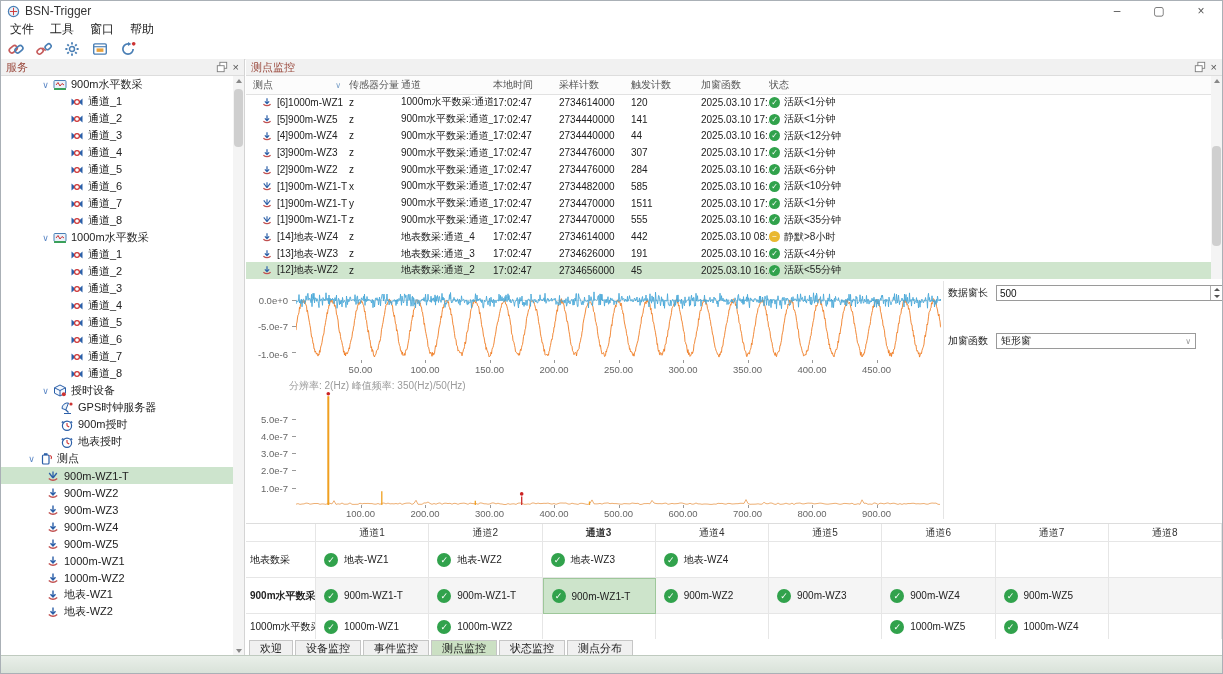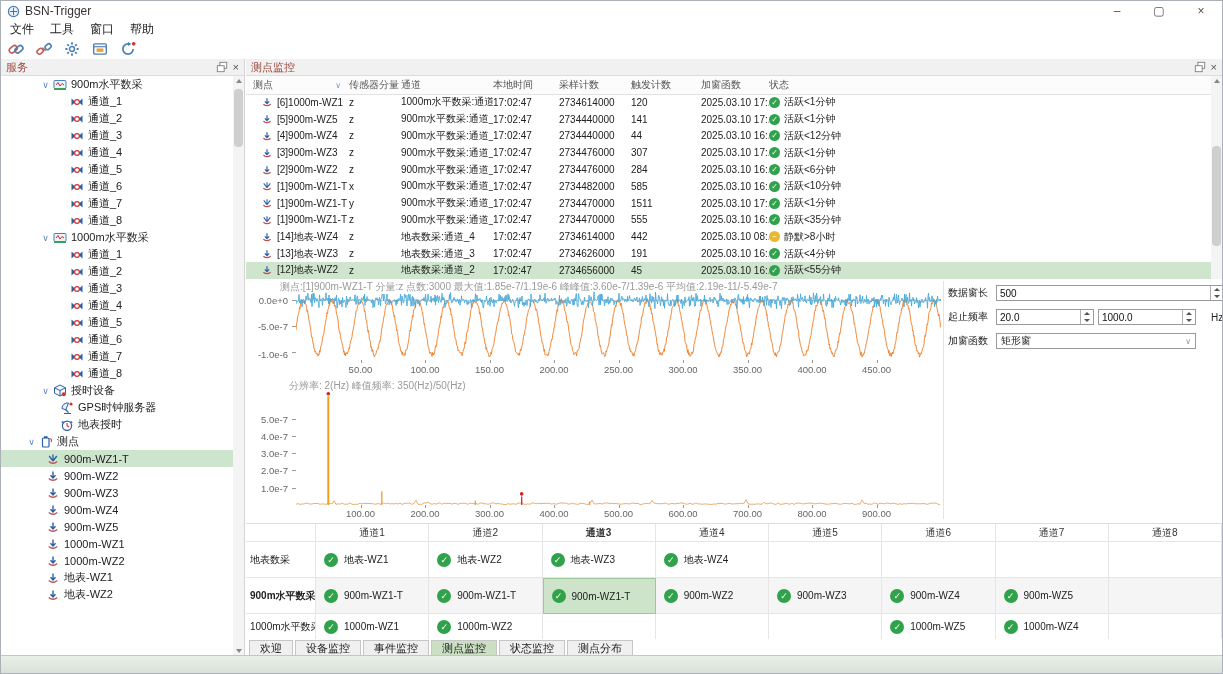--- a/index.html
+++ b/index.html
@@ -328,20 +328,28 @@
             <circle cx="11" cy="3" r="1.6" fill="#c33"></circle>
           </svg>
           <span class="tl">GPS时钟服务器</span>
         </div>
         <div class="trow" style="padding-left:58px">
           <svg class="ic" style="width:14px;height:14px" viewBox="0 0 14 14">
             <circle cx="7" cy="7.8" r="4.6" fill="#fff" stroke="#2b5fa8" stroke-width="1.2"></circle>
             <path d="M7 7.8 V5 M7 7.8 L9.2 9" stroke="#c33" stroke-width="1.1" fill="none"></path>
             <path d="M3.2 3.4 L1.8 4.8 M10.8 3.4 L12.2 4.8" stroke="#2b5fa8" stroke-width="1.3"></path>
           </svg>
+          <span class="tl">900m授时</span>
+        </div>
+        <div class="trow" style="padding-left:58px">
+          <svg class="ic" style="width:14px;height:14px" viewBox="0 0 14 14">
+            <circle cx="7" cy="7.8" r="4.6" fill="#fff" stroke="#2b5fa8" stroke-width="1.2"></circle>
+            <path d="M7 7.8 V5 M7 7.8 L9.2 9" stroke="#c33" stroke-width="1.1" fill="none"></path>
+            <path d="M3.2 3.4 L1.8 4.8 M10.8 3.4 L12.2 4.8" stroke="#2b5fa8" stroke-width="1.3"></path>
+          </svg>
           <span class="tl">地表授时</span>
         </div>
         <div class="trow" style="padding-left:24px">
           <span class="chev">∨</span>
           <svg class="ic" style="width:14px;height:14px" viewBox="0 0 14 14">
             <rect x="3.5" y="3" width="6.5" height="9" rx="1" fill="#fff" stroke="#2b5fa8" stroke-width="1.2"></rect>
             <rect x="5" y="1.2" width="3.5" height="2" fill="#2b5fa8"></rect>
             <path d="M10.5 3.5 Q13.5 4 12 7" fill="none" stroke="#c33" stroke-width="1.1"></path>
           </svg>
           <span class="tl">测点</span>
@@ -665,21 +673,20 @@
             <span class="okc active">✓</span>
             <span>活跃&lt;55分钟</span>
           </div>
         </div>
       </div>
     <div class="vscroll sb-tbl">
       <div class="sb-arrow up" style="top:0"></div>
       <div class="sb-thumb" style="top:70px;height:100px"></div>
     </div>
 
-    <div class="winfo">测点:[1]900m-WZ1-T  分量:z  点数:3000  最大值:1.85e-7/1.19e-6  峰峰值:3.60e-7/1.39e-6  平均值:2.19e-11/-5.49e-7</div>
     <svg id="wavesvg" width="645" height="70" viewBox="0 0 645 70">
         <line x1="0" y1="9.333333333333334" x2="645" y2="9.333333333333334" stroke="#dcdcdc" stroke-width="1"></line>
         <path d="M0.0,39.1L0.5,32.9L1.0,31.1L1.5,27.0L2.0,24.1L2.5,23.4L3.0,21.3L3.5,16.3L4.0,17.7L4.5,13.1L5.0,12.6L5.5,9.5L6.0,9.2L6.5,10.8L7.0,11.8L7.5,10.3L8.0,9.4L8.5,11.7L9.0,10.1L9.5,12.7L10.0,14.0L10.5,15.2L11.0,20.6L11.5,19.3L12.0,23.2L12.5,26.0L13.0,29.0L13.5,31.7L14.0,34.6L14.5,37.1L15.0,41.6L15.5,45.9L16.0,45.8L16.5,48.7L17.0,52.7L17.5,52.6L18.0,57.9L18.5,57.8L19.0,61.2L19.5,60.1L20.0,61.8L20.5,63.2L21.0,62.2L21.5,63.5L22.0,65.1L22.5,63.2L23.0,63.9L23.5,59.5L24.0,61.3L24.5,57.1L25.0,54.9L25.5,53.9L26.0,51.4L26.5,47.9L27.0,44.9L27.5,44.0L28.0,41.9L28.5,36.3L29.0,34.6L29.5,31.7L30.0,28.7L30.5,26.3L31.0,21.6L31.5,22.7L32.0,18.3L32.5,17.7L33.0,13.8L33.5,14.4L34.0,10.0L34.5,8.8L35.0,11.3L35.5,8.9L36.0,8.8L36.5,11.2L37.0,12.4L37.5,11.4L38.0,10.7L38.5,15.3L39.0,14.2L39.5,16.2L40.0,18.3L40.5,23.5L41.0,23.8L41.5,26.9L42.0,29.0L42.5,35.0L43.0,38.9L43.5,41.7L44.0,41.3L44.5,45.5L45.0,48.6L45.5,49.6L46.0,51.7L46.5,54.5L47.0,56.0L47.5,61.2L48.0,59.9L48.5,64.0L49.0,61.6L49.5,65.0L50.0,62.0L50.5,61.7L51.0,63.0L51.5,62.6L52.0,60.6L52.5,60.0L53.0,56.8L53.5,57.9L54.0,53.3L54.5,51.5L55.0,49.1L55.5,47.8L56.0,45.8L56.5,40.9L57.0,40.0L57.5,36.1L58.0,34.6L58.5,29.3L59.0,27.6L59.5,24.4L60.0,19.7L60.5,19.8L61.0,18.7L61.5,15.3L62.0,13.9L62.5,11.5L63.0,13.6L63.5,11.4L64.0,11.0L64.5,10.8L65.0,11.8L65.5,9.7L66.0,10.9L66.5,11.2L67.0,13.3L67.5,14.4L68.0,16.6L68.5,20.7L69.0,20.0L69.5,24.4L70.0,28.7L70.5,29.3L71.0,33.8L71.5,37.5L72.0,41.1L72.5,39.5L73.0,44.1L73.5,48.4L74.0,48.8L74.5,53.1L75.0,56.8L75.5,55.7L76.0,60.6L76.5,58.5L77.0,59.9L77.5,64.0L78.0,65.0L78.5,66.0L79.0,64.1L79.5,63.8L80.0,62.7L80.5,59.8L81.0,59.3L81.5,58.4L82.0,58.5L82.5,54.3L83.0,52.9L83.5,50.1L84.0,50.5L84.5,47.6L85.0,44.2L85.5,38.4L86.0,36.8L86.5,33.7L87.0,31.7L87.5,28.1L88.0,25.4L88.5,23.5L89.0,19.7L89.5,16.6L90.0,14.1L90.5,13.2L91.0,13.2L91.5,13.3L92.0,10.4L92.5,10.6L93.0,8.3L93.5,8.2L94.0,11.2L94.5,9.5L95.0,12.2L95.5,11.1L96.0,14.8L96.5,14.7L97.0,20.3L97.5,22.0L98.0,25.5L98.5,24.2L99.0,29.2L99.5,32.7L100.0,33.0L100.5,39.8L101.0,38.7L101.5,41.5L102.0,44.9L102.5,50.3L103.0,52.3L103.5,54.5L104.0,55.3L104.5,59.6L105.0,60.4L105.5,59.7L106.0,63.4L106.5,61.0L107.0,64.4L107.5,63.9L108.0,64.4L108.5,62.5L109.0,64.3L109.5,60.3L110.0,58.5L110.5,58.9L111.0,58.3L111.5,56.0L112.0,52.9L112.5,49.8L113.0,47.6L113.5,41.5L114.0,39.0L114.5,40.1L115.0,34.8L115.5,30.4L116.0,28.8L116.5,24.5L117.0,25.9L117.5,19.0L118.0,18.8L118.5,17.2L119.0,16.5L119.5,13.0L120.0,9.7L120.5,9.2L121.0,8.7L121.5,10.4L122.0,11.5L122.5,11.4L123.0,10.5L123.5,13.4L124.0,11.7L124.5,13.6L125.0,16.2L125.5,16.2L126.0,20.5L126.5,21.0L127.0,25.0L127.5,26.7L128.0,33.3L128.5,32.4L129.0,36.8L129.5,40.2L130.0,42.4L130.5,45.2L131.0,47.4L131.5,49.8L132.0,55.5L132.5,56.1L133.0,58.1L133.5,60.7L134.0,62.6L134.5,61.0L135.0,61.6L135.5,63.2L136.0,65.3L136.5,61.4L137.0,64.2L137.5,62.4L138.0,63.4L138.5,62.3L139.0,58.3L139.5,54.6L140.0,55.8L140.5,54.6L141.0,48.8L141.5,47.7L142.0,44.9L142.5,41.0L143.0,37.0L143.5,35.0L144.0,33.1L144.5,29.5L145.0,25.2L145.5,26.5L146.0,21.7L146.5,18.3L147.0,16.1L147.5,17.1L148.0,13.5L148.5,12.5L149.0,10.8L149.5,9.9L150.0,9.7L150.5,9.6L151.0,9.5L151.5,10.9L152.0,11.9L152.5,10.6L153.0,15.3L153.5,16.3L154.0,18.5L154.5,17.6L155.0,23.8L155.5,23.1L156.0,25.7L156.5,29.9L157.0,33.8L157.5,35.0L158.0,39.2L158.5,42.6L159.0,46.7L159.5,48.1L160.0,48.8L160.5,54.1L161.0,54.7L161.5,55.7L162.0,60.1L162.5,59.3L163.0,59.5L163.5,60.6L164.0,62.1L164.5,61.7L165.0,61.5L165.5,61.6L166.0,64.8L166.5,61.9L167.0,60.7L167.5,58.2L168.0,58.0L168.5,55.5L169.0,51.0L169.5,52.8L170.0,49.6L170.5,43.3L171.0,40.7L171.5,40.7L172.0,38.8L172.5,33.3L173.0,31.4L173.5,27.7L174.0,27.6L174.5,21.1L175.0,18.6L175.5,17.5L176.0,16.0L176.5,15.3L177.0,11.6L177.5,12.4L178.0,9.1L178.5,10.4L179.0,9.2L179.5,12.1L180.0,11.2L180.5,11.8L181.0,12.1L181.5,14.6L182.0,15.1L182.5,15.2L183.0,17.8L183.5,22.9L184.0,21.5L184.5,25.9L185.0,28.5L185.5,33.5L186.0,36.1L186.5,37.0L187.0,41.0L187.5,45.2L188.0,46.2L188.5,49.1L189.0,52.8L189.5,52.7L190.0,58.4L190.5,56.5L191.0,59.7L191.5,59.9L192.0,61.9L192.5,62.6L193.0,65.9L193.5,65.5L194.0,64.7L194.5,64.7L195.0,61.2L195.5,63.0L196.0,58.6L196.5,56.9L197.0,56.3L197.5,54.4L198.0,52.0L198.5,48.1L199.0,45.4L199.5,43.3L200.0,40.0L200.5,35.8L201.0,34.2L201.5,31.3L202.0,31.1L202.5,27.7L203.0,25.9L203.5,22.6L204.0,20.5L204.5,17.6L205.0,17.0L205.5,14.3L206.0,12.1L206.5,12.7L207.0,11.3L207.5,11.1L208.0,10.5L208.5,9.0L209.0,8.8L209.5,12.9L210.0,12.8L210.5,14.0L211.0,15.8L211.5,17.8L212.0,19.6L212.5,24.7L213.0,23.8L213.5,26.3L214.0,28.6L214.5,33.0L215.0,34.5L215.5,41.9L216.0,43.5L216.5,44.3L217.0,49.9L217.5,50.3L218.0,51.7L218.5,54.3L219.0,56.4L219.5,60.6L220.0,60.7L220.5,61.5L221.0,62.5L221.5,62.4L222.0,63.3L222.5,64.3L223.0,62.2L223.5,64.2L224.0,60.6L224.5,58.3L225.0,59.6L225.5,56.7L226.0,54.6L226.5,53.6L227.0,50.3L227.5,45.6L228.0,43.4L228.5,43.7L229.0,38.8L229.5,37.7L230.0,33.6L230.5,27.7L231.0,25.6L231.5,24.0L232.0,21.6L232.5,18.9L233.0,18.3L233.5,17.7L234.0,13.2L234.5,11.8L235.0,10.3L235.5,10.3L236.0,9.6L236.5,10.3L237.0,9.9L237.5,10.3L238.0,11.0L238.5,13.6L239.0,15.0L239.5,17.2L240.0,19.5L240.5,18.0L241.0,19.7L241.5,24.0L242.0,25.4L242.5,30.4L243.0,33.0L243.5,34.7L244.0,38.3L244.5,42.9L245.0,45.6L245.5,47.3L246.0,51.7L246.5,51.6L247.0,53.4L247.5,56.2L248.0,60.3L248.5,58.5L249.0,63.6L249.5,64.1L250.0,64.0L250.5,63.2L251.0,63.8L251.5,64.6L252.0,63.3L252.5,64.3L253.0,60.5L253.5,59.9L254.0,56.2L254.5,54.5L255.0,51.4L255.5,48.6L256.0,48.9L256.5,46.4L257.0,42.0L257.5,41.3L258.0,36.1L258.5,36.1L259.0,30.8L259.5,30.0L260.0,24.7L260.5,22.0L261.0,18.8L261.5,20.3L262.0,14.4L262.5,15.0L263.0,11.1L263.5,10.9L264.0,8.5L264.5,10.0L265.0,11.9L265.5,7.7L266.0,12.5L266.5,10.1L267.0,11.2L267.5,13.0L268.0,14.0L268.5,18.6L269.0,20.1L269.5,20.9L270.0,23.1L270.5,28.1L271.0,30.8L271.5,30.4L272.0,33.2L272.5,37.0L273.0,40.5L273.5,43.2L274.0,46.8L274.5,50.8L275.0,53.7L275.5,54.7L276.0,55.3L276.5,59.6L277.0,60.3L277.5,61.6L278.0,63.7L278.5,62.7L279.0,61.5L279.5,61.5L280.0,61.9L280.5,65.0L281.0,61.0L281.5,59.4L282.0,59.7L282.5,58.3L283.0,57.8L283.5,53.2L284.0,51.6L284.5,49.8L285.0,46.8L285.5,45.7L286.0,41.1L286.5,39.4L287.0,32.8L287.5,30.0L288.0,27.5L288.5,25.2L289.0,23.0L289.5,20.0L290.0,16.9L290.5,15.9L291.0,15.0L291.5,14.1L292.0,12.3L292.5,13.2L293.0,11.8L293.5,11.1L294.0,10.6L294.5,11.3L295.0,11.6L295.5,13.7L296.0,14.1L296.5,14.4L297.0,16.1L297.5,20.4L298.0,21.3L298.5,21.7L299.0,26.2L299.5,30.3L300.0,31.4L300.5,34.3L301.0,35.2L301.5,40.8L302.0,44.3L302.5,47.3L303.0,48.7L303.5,52.5L304.0,55.4L304.5,54.4L305.0,58.3L305.5,61.1L306.0,63.1L306.5,62.6L307.0,62.0L307.5,61.6L308.0,63.1L308.5,65.4L309.0,65.4L309.5,64.7L310.0,60.1L310.5,61.1L311.0,57.8L311.5,57.3L312.0,55.5L312.5,53.9L313.0,51.4L313.5,46.3L314.0,46.6L314.5,41.9L315.0,37.0L315.5,33.7L316.0,34.6L316.5,28.7L317.0,25.8L317.5,22.5L318.0,21.6L318.5,17.3L319.0,17.3L319.5,14.2L320.0,15.8L320.5,10.3L321.0,9.9L321.5,8.8L322.0,11.0L322.5,11.3L323.0,9.6L323.5,10.5L324.0,12.2L324.5,14.7L325.0,12.0L325.5,13.3L326.0,18.8L326.5,19.4L327.0,23.0L327.5,22.7L328.0,28.6L328.5,32.0L329.0,34.0L329.5,37.1L330.0,38.2L330.5,42.5L331.0,44.8L331.5,45.8L332.0,51.4L332.5,53.7L333.0,54.2L333.5,58.4L334.0,57.7L334.5,60.8L335.0,60.2L335.5,61.2L336.0,61.1L336.5,63.6L337.0,64.6L337.5,62.8L338.0,65.2L338.5,61.8L339.0,60.3L339.5,60.1L340.0,56.1L340.5,55.0L341.0,52.8L341.5,51.0L342.0,49.7L342.5,46.1L343.0,43.9L343.5,39.6L344.0,37.5L344.5,33.8L345.0,32.8L345.5,26.0L346.0,26.2L346.5,23.4L347.0,22.1L347.5,17.8L348.0,16.4L348.5,14.2L349.0,10.9L349.5,11.0L350.0,12.8L350.5,9.4L351.0,10.9L351.5,8.9L352.0,11.6L352.5,11.4L353.0,11.8L353.5,11.9L354.0,13.8L354.5,18.8L355.0,17.2L355.5,23.1L356.0,22.3L356.5,25.1L357.0,30.9L357.5,31.2L358.0,33.5L358.5,37.1L359.0,39.3L359.5,41.8L360.0,45.3L360.5,47.1L361.0,53.4L361.5,52.7L362.0,58.2L362.5,60.4L363.0,59.2L363.5,63.4L364.0,64.1L364.5,61.6L365.0,62.0L365.5,62.3L366.0,64.3L366.5,63.3L367.0,60.3L367.5,60.3L368.0,57.9L368.5,60.3L369.0,54.3L369.5,53.1L370.0,52.9L370.5,47.0L371.0,45.4L371.5,45.7L372.0,38.8L372.5,38.8L373.0,36.0L373.5,30.7L374.0,28.9L374.5,26.1L375.0,24.5L375.5,21.3L376.0,17.2L376.5,16.4L377.0,15.4L377.5,14.6L378.0,12.7L378.5,12.6L379.0,12.0L379.5,10.9L380.0,9.5L380.5,8.1L381.0,8.7L381.5,12.2L382.0,11.2L382.5,15.1L383.0,14.1L383.5,18.4L384.0,20.6L384.5,23.1L385.0,24.7L385.5,29.0L386.0,30.1L386.5,33.2L387.0,36.1L387.5,40.2L388.0,40.7L388.5,43.6L389.0,50.6L389.5,51.3L390.0,53.6L390.5,53.8L391.0,58.0L391.5,61.6L392.0,58.6L392.5,63.6L393.0,61.6L393.5,62.4L394.0,65.4L394.5,64.9L395.0,64.0L395.5,62.4L396.0,60.9L396.5,62.6L397.0,60.9L397.5,59.0L398.0,53.3L398.5,52.3L399.0,49.0L399.5,46.9L400.0,45.7L400.5,40.8L401.0,39.9L401.5,36.1L402.0,35.1L402.5,27.7L403.0,28.7L403.5,24.2L404.0,20.3L404.5,19.0L405.0,19.5L405.5,16.1L406.0,15.7L406.5,11.8L407.0,11.9L407.5,9.3L408.0,8.7L408.5,7.9L409.0,10.9L409.5,9.0L410.0,13.5L410.5,12.3L411.0,14.1L411.5,17.7L412.0,18.8L412.5,21.3L413.0,21.8L413.5,25.8L414.0,28.6L414.5,30.3L415.0,34.8L415.5,35.7L416.0,39.7L416.5,43.0L417.0,44.2L417.5,47.0L418.0,51.0L418.5,53.1L419.0,56.2L419.5,57.4L420.0,59.3L420.5,60.5L421.0,61.7L421.5,63.3L422.0,63.9L422.5,64.0L423.0,66.1L423.5,62.8L424.0,64.2L424.5,62.2L425.0,60.6L425.5,61.4L426.0,55.8L426.5,55.8L427.0,54.0L427.5,48.7L428.0,46.9L428.5,44.7L429.0,40.9L429.5,38.3L430.0,34.9L430.5,32.6L431.0,31.6L431.5,28.4L432.0,25.4L432.5,23.6L433.0,18.5L433.5,18.7L434.0,15.8L434.5,13.4L435.0,14.2L435.5,10.8L436.0,10.3L436.5,12.1L437.0,8.3L437.5,8.2L438.0,8.4L438.5,9.6L439.0,11.0L439.5,14.5L440.0,13.4L440.5,14.9L441.0,18.5L441.5,22.7L442.0,23.1L442.5,25.7L443.0,31.3L443.5,32.5L444.0,33.1L444.5,38.8L445.0,40.1L445.5,42.4L446.0,46.0L446.5,49.8L447.0,52.1L447.5,51.8L448.0,54.0L448.5,58.6L449.0,59.6L449.5,60.2L450.0,61.9L450.5,65.3L451.0,65.7L451.5,62.9L452.0,63.2L452.5,61.7L453.0,62.7L453.5,62.9L454.0,59.4L454.5,58.4L455.0,56.7L455.5,52.2L456.0,53.7L456.5,48.6L457.0,47.1L457.5,43.7L458.0,40.4L458.5,36.3L459.0,35.2L459.5,33.1L460.0,27.9L460.5,24.7L461.0,22.8L461.5,21.2L462.0,17.5L462.5,16.7L463.0,16.0L463.5,13.6L464.0,13.3L464.5,9.1L465.0,10.6L465.5,11.3L466.0,10.7L466.5,8.4L467.0,11.4L467.5,9.6L468.0,14.1L468.5,13.5L469.0,15.1L469.5,18.5L470.0,18.8L470.5,24.2L471.0,23.2L471.5,29.8L472.0,30.2L472.5,35.9L473.0,36.4L473.5,39.2L474.0,40.7L474.5,45.8L475.0,47.8L475.5,50.8L476.0,51.2L476.5,55.6L477.0,57.3L477.5,61.1L478.0,61.3L478.5,62.9L479.0,64.4L479.5,61.7L480.0,64.8L480.5,65.7L481.0,62.9L481.5,62.4L482.0,60.9L482.5,60.5L483.0,60.7L483.5,58.6L484.0,54.4L484.5,54.4L485.0,51.4L485.5,49.3L486.0,44.2L486.5,41.8L487.0,40.0L487.5,35.1L488.0,32.5L488.5,29.9L489.0,26.3L489.5,23.1L490.0,23.4L490.5,18.8L491.0,18.4L491.5,17.7L492.0,13.1L492.5,13.9L493.0,12.8L493.5,9.5L494.0,9.3L494.5,11.9L495.0,11.6L495.5,9.1L496.0,10.3L496.5,12.2L497.0,11.5L497.5,17.7L498.0,19.0L498.5,19.0L499.0,20.7L499.5,22.7L500.0,25.1L500.5,29.3L501.0,31.4L501.5,37.6L502.0,37.6L502.5,39.8L503.0,46.8L503.5,48.0L504.0,51.8L504.5,54.4L505.0,55.5L505.5,57.2L506.0,59.5L506.5,61.6L507.0,61.8L507.5,64.9L508.0,64.5L508.5,64.1L509.0,64.5L509.5,63.5L510.0,63.9L510.5,59.7L511.0,60.5L511.5,58.9L512.0,59.4L512.5,54.8L513.0,53.8L513.5,50.3L514.0,48.9L514.5,45.0L515.0,44.5L515.5,40.5L516.0,36.6L516.5,35.1L517.0,31.2L517.5,29.4L518.0,26.8L518.5,20.6L519.0,19.4L519.5,19.7L520.0,14.2L520.5,15.3L521.0,15.0L521.5,13.5L522.0,10.6L522.5,8.7L523.0,9.0L523.5,7.9L524.0,9.3L524.5,12.1L525.0,13.9L525.5,12.5L526.0,15.4L526.5,17.3L527.0,20.5L527.5,19.1L528.0,23.0L528.5,27.7L529.0,27.1L529.5,30.8L530.0,36.4L530.5,38.9L531.0,40.5L531.5,42.9L532.0,48.0L532.5,48.1L533.0,54.0L533.5,52.9L534.0,58.0L534.5,57.1L535.0,60.5L535.5,60.5L536.0,62.9L536.5,61.8L537.0,64.6L537.5,64.7L538.0,65.9L538.5,63.4L539.0,61.7L539.5,59.9L540.0,58.4L540.5,58.9L541.0,57.5L541.5,55.3L542.0,50.2L542.5,51.5L543.0,46.0L543.5,42.1L544.0,43.0L544.5,39.0L545.0,35.8L545.5,34.0L546.0,28.3L546.5,26.9L547.0,22.7L547.5,20.6L548.0,19.9L548.5,17.0L549.0,15.4L549.5,15.1L550.0,9.8L550.5,9.2L551.0,11.2L551.5,9.2L552.0,11.8L552.5,12.4L553.0,12.4L553.5,11.1L554.0,13.0L554.5,15.0L555.0,17.4L555.5,19.9L556.0,20.7L556.5,20.5L557.0,24.3L557.5,26.1L558.0,32.8L558.5,32.4L559.0,35.7L559.5,38.6L560.0,42.0L560.5,44.5L561.0,48.7L561.5,51.8L562.0,52.6L562.5,54.0L563.0,55.3L563.5,57.5L564.0,59.7L564.5,64.3L565.0,61.0L565.5,63.5L566.0,66.0L566.5,65.1L567.0,63.4L567.5,64.2L568.0,61.7L568.5,62.1L569.0,58.0L569.5,57.6L570.0,52.7L570.5,52.4L571.0,49.2L571.5,47.2L572.0,43.8L572.5,40.3L573.0,37.5L573.5,34.7L574.0,34.3L574.5,30.5L575.0,25.7L575.5,24.3L576.0,21.3L576.5,19.5L577.0,15.2L577.5,16.6L578.0,13.4L578.5,13.4L579.0,11.1L579.5,10.8L580.0,9.4L580.5,8.3L581.0,11.6L581.5,12.0L582.0,9.7L582.5,13.2L583.0,11.8L583.5,15.4L584.0,15.1L584.5,20.7L585.0,21.9L585.5,25.0L586.0,28.2L586.5,28.8L587.0,34.9L587.5,35.0L588.0,37.8L588.5,39.9L589.0,46.0L589.5,46.8L590.0,50.2L590.5,54.6L591.0,55.1L591.5,57.7L592.0,58.2L592.5,62.1L593.0,59.4L593.5,64.2L594.0,65.1L594.5,62.2L595.0,61.9L595.5,65.5L596.0,62.0L596.5,61.0L597.0,62.9L597.5,59.1L598.0,58.0L598.5,57.9L599.0,54.2L599.5,51.3L600.0,49.7L600.5,43.9L601.0,41.2L601.5,41.8L602.0,37.1L602.5,32.4L603.0,32.8L603.5,28.8L604.0,24.6L604.5,23.6L605.0,22.3L605.5,17.7L606.0,18.0L606.5,14.9L607.0,11.7L607.5,9.6L608.0,9.9L608.5,11.6L609.0,9.0L609.5,10.9L610.0,11.8L610.5,11.2L611.0,14.2L611.5,13.5L612.0,14.1L612.5,18.3L613.0,17.4L613.5,19.6L614.0,23.1L614.5,27.2L615.0,31.3L615.5,33.6L616.0,33.7L616.5,39.7L617.0,39.1L617.5,45.4L618.0,44.4L618.5,48.5L619.0,53.2L619.5,54.2L620.0,54.0L620.5,58.7L621.0,60.2L621.5,59.6L622.0,61.0L622.5,63.1L623.0,61.7L623.5,66.1L624.0,64.7L624.5,63.4L625.0,61.8L625.5,62.6L626.0,59.4L626.5,57.9L627.0,56.6L627.5,55.2L628.0,53.1L628.5,47.3L629.0,44.3L629.5,45.6L630.0,40.9L630.5,39.3L631.0,33.1L631.5,33.8L632.0,30.4L632.5,25.8L633.0,21.6L633.5,20.4L634.0,20.1L634.5,17.5L635.0,16.9L635.5,11.7L636.0,13.2L636.5,11.8L637.0,8.9L637.5,7.6L638.0,8.5L638.5,10.0L639.0,11.9L639.5,12.7L640.0,11.3L640.5,15.3L641.0,17.1L641.5,19.0L642.0,22.5L642.5,25.0L643.0,23.2L643.5,28.1L644.0,30.2L644.5,35.7L645.0,36.5" fill="none" stroke="#ef7d24" stroke-width="0.9"></path>
         <path d="M0.0,13.0L0.5,9.6L1.0,10.2L1.5,11.1L2.0,10.1L2.5,9.8L3.0,3.6L3.5,12.0L4.0,9.7L4.5,12.7L5.0,8.8L5.5,8.1L6.0,15.8L6.5,10.6L7.0,8.6L7.5,8.2L8.0,9.4L8.5,13.0L9.0,10.5L9.5,10.8L10.0,4.9L10.5,8.0L11.0,8.9L11.5,2.8L12.0,2.3L12.5,8.7L13.0,9.0L13.5,7.1L14.0,7.6L14.5,8.4L15.0,11.7L15.5,3.4L16.0,15.7L16.5,7.5L17.0,2.3L17.5,8.4L18.0,2.3L18.5,11.9L19.0,6.6L19.5,7.8L20.0,7.4L20.5,10.3L21.0,7.6L21.5,9.3L22.0,10.4L22.5,12.7L23.0,16.6L23.5,3.9L24.0,9.4L24.5,9.8L25.0,8.0L25.5,8.0L26.0,9.8L26.5,14.3L27.0,6.6L27.5,8.4L28.0,9.5L28.5,8.2L29.0,9.8L29.5,8.9L30.0,1.8L30.5,8.8L31.0,8.9L31.5,9.2L32.0,7.0L32.5,12.8L33.0,4.0L33.5,13.5L34.0,7.1L34.5,9.3L35.0,9.6L35.5,8.0L36.0,9.0L36.5,7.3L37.0,8.8L37.5,8.3L38.0,12.8L38.5,9.6L39.0,6.6L39.5,10.0L40.0,8.3L40.5,4.1L41.0,17.3L41.5,14.0L42.0,9.8L42.5,7.3L43.0,8.1L43.5,13.8L44.0,9.5L44.5,12.9L45.0,10.2L45.5,9.3L46.0,15.9L46.5,6.4L47.0,9.6L47.5,11.6L48.0,10.1L48.5,9.5L49.0,10.9L49.5,11.1L50.0,16.5L50.5,5.0L51.0,9.7L51.5,13.6L52.0,8.1L52.5,10.6L53.0,10.9L53.5,8.8L54.0,5.8L54.5,6.2L55.0,9.4L55.5,9.5L56.0,9.1L56.5,8.8L57.0,8.5L57.5,8.6L58.0,9.2L58.5,10.3L59.0,3.7L59.5,9.4L60.0,13.5L60.5,10.6L61.0,5.4L61.5,5.1L62.0,12.5L62.5,9.0L63.0,8.9L63.5,8.2L64.0,8.8L64.5,12.6L65.0,9.4L65.5,6.8L66.0,8.0L66.5,8.9L67.0,8.3L67.5,5.3L68.0,10.1L68.5,3.1L69.0,14.4L69.5,7.9L70.0,9.1L70.5,10.6L71.0,5.5L71.5,9.6L72.0,10.0L72.5,8.1L73.0,8.7L73.5,9.1L74.0,8.7L74.5,9.9L75.0,10.1L75.5,12.0L76.0,8.5L76.5,8.7L77.0,16.7L77.5,9.5L78.0,9.7L78.5,16.0L79.0,11.0L79.5,7.2L80.0,7.5L80.5,8.7L81.0,6.7L81.5,9.3L82.0,8.2L82.5,14.0L83.0,10.5L83.5,6.0L84.0,9.4L84.5,14.9L85.0,8.4L85.5,7.4L86.0,3.7L86.5,3.1L87.0,4.6L87.5,10.0L88.0,3.1L88.5,7.7L89.0,8.4L89.5,12.8L90.0,11.5L90.5,8.1L91.0,3.0L91.5,9.8L92.0,9.2L92.5,8.7L93.0,13.9L93.5,13.1L94.0,9.6L94.5,11.5L95.0,10.3L95.5,13.8L96.0,10.6L96.5,10.2L97.0,10.0L97.5,10.2L98.0,8.8L98.5,8.7L99.0,10.6L99.5,9.0L100.0,14.5L100.5,8.8L101.0,12.9L101.5,8.4L102.0,10.5L102.5,8.5L103.0,7.4L103.5,8.6L104.0,9.6L104.5,3.2L105.0,9.0L105.5,14.3L106.0,5.1L106.5,8.1L107.0,10.5L107.5,12.0L108.0,10.0L108.5,2.9L109.0,4.0L109.5,6.4L110.0,4.3L110.5,12.4L111.0,14.9L111.5,10.8L112.0,4.0L112.5,3.3L113.0,9.3L113.5,8.7L114.0,3.2L114.5,10.1L115.0,15.2L115.5,13.1L116.0,6.1L116.5,5.2L117.0,15.2L117.5,6.6L118.0,8.1L118.5,13.5L119.0,12.0L119.5,17.0L120.0,8.6L120.5,9.2L121.0,8.6L121.5,12.6L122.0,13.1L122.5,8.9L123.0,9.4L123.5,14.8L124.0,10.7L124.5,9.9L125.0,10.3L125.5,9.1L126.0,8.1L126.5,9.0L127.0,7.8L127.5,9.5L128.0,6.5L128.5,9.8L129.0,10.5L129.5,3.2L130.0,8.8L130.5,14.2L131.0,9.4L131.5,10.5L132.0,3.2L132.5,8.7L133.0,9.2L133.5,9.7L134.0,10.7L134.5,10.7L135.0,5.2L135.5,11.4L136.0,7.4L136.5,9.1L137.0,9.0L137.5,6.9L138.0,10.5L138.5,10.7L139.0,3.9L139.5,14.1L140.0,5.4L140.5,10.2L141.0,7.9L141.5,4.5L142.0,8.7L142.5,11.5L143.0,5.9L143.5,5.4L144.0,9.4L144.5,9.5L145.0,11.4L145.5,9.4L146.0,2.4L146.5,9.0L147.0,6.0L147.5,9.0L148.0,7.1L148.5,9.8L149.0,16.4L149.5,11.9L150.0,13.3L150.5,13.0L151.0,9.2L151.5,9.8L152.0,9.6L152.5,9.3L153.0,8.5L153.5,3.6L154.0,8.3L154.5,1.5L155.0,8.8L155.5,11.9L156.0,10.8L156.5,11.3L157.0,8.5L157.5,9.3L158.0,6.4L158.5,9.1L159.0,8.2L159.5,10.0L160.0,10.9L160.5,9.2L161.0,10.1L161.5,7.8L162.0,9.5L162.5,12.4L163.0,9.1L163.5,8.2L164.0,14.2L164.5,9.6L165.0,10.8L165.5,4.8L166.0,8.7L166.5,9.4L167.0,8.5L167.5,8.4L168.0,8.5L168.5,11.7L169.0,10.3L169.5,9.4L170.0,9.4L170.5,8.9L171.0,13.5L171.5,13.6L172.0,9.6L172.5,13.2L173.0,11.4L173.5,11.1L174.0,11.8L174.5,8.6L175.0,9.3L175.5,17.1L176.0,10.8L176.5,8.8L177.0,10.7L177.5,8.5L178.0,10.8L178.5,10.0L179.0,8.3L179.5,2.7L180.0,8.5L180.5,10.7L181.0,4.1L181.5,9.0L182.0,10.0L182.5,8.2L183.0,9.0L183.5,7.9L184.0,7.3L184.5,10.3L185.0,8.7L185.5,11.6L186.0,8.7L186.5,9.1L187.0,16.6L187.5,16.9L188.0,11.8L188.5,9.2L189.0,10.7L189.5,10.0L190.0,9.6L190.5,5.1L191.0,9.5L191.5,10.9L192.0,13.8L192.5,10.0L193.0,10.6L193.5,7.2L194.0,15.2L194.5,11.8L195.0,6.2L195.5,10.5L196.0,9.5L196.5,11.9L197.0,9.4L197.5,8.3L198.0,15.7L198.5,9.4L199.0,9.7L199.5,9.5L200.0,11.9L200.5,9.6L201.0,9.1L201.5,9.0L202.0,9.7L202.5,10.2L203.0,3.2L203.5,7.9L204.0,9.9L204.5,4.4L205.0,9.7L205.5,9.5L206.0,5.7L206.5,9.6L207.0,8.0L207.5,7.4L208.0,11.1L208.5,8.8L209.0,5.5L209.5,9.7L210.0,3.9L210.5,7.2L211.0,10.7L211.5,7.5L212.0,2.8L212.5,8.8L213.0,4.4L213.5,8.8L214.0,10.9L214.5,8.5L215.0,12.0L215.5,11.0L216.0,10.2L216.5,8.4L217.0,8.6L217.5,10.2L218.0,12.7L218.5,15.3L219.0,10.6L219.5,10.6L220.0,9.2L220.5,9.7L221.0,6.7L221.5,6.8L222.0,14.2L222.5,17.0L223.0,8.3L223.5,12.6L224.0,6.4L224.5,10.2L225.0,9.3L225.5,9.7L226.0,5.1L226.5,13.9L227.0,13.0L227.5,11.2L228.0,15.4L228.5,11.5L229.0,14.1L229.5,13.2L230.0,9.1L230.5,11.3L231.0,14.6L231.5,10.1L232.0,8.3L232.5,8.1L233.0,9.1L233.5,8.8L234.0,10.5L234.5,15.4L235.0,3.0L235.5,7.6L236.0,9.6L236.5,9.2L237.0,10.7L237.5,12.1L238.0,8.6L238.5,9.2L239.0,8.3L239.5,11.0L240.0,9.7L240.5,9.8L241.0,11.8L241.5,12.0L242.0,11.1L242.5,8.2L243.0,9.6L243.5,9.8L244.0,3.8L244.5,8.5L245.0,8.2L245.5,9.4L246.0,8.5L246.5,9.9L247.0,8.5L247.5,8.7L248.0,6.8L248.5,10.5L249.0,2.3L249.5,10.0L250.0,12.3L250.5,11.4L251.0,8.8L251.5,7.4L252.0,9.1L252.5,7.8L253.0,10.5L253.5,9.5L254.0,9.8L254.5,8.8L255.0,8.6L255.5,7.1L256.0,10.2L256.5,8.7L257.0,8.8L257.5,8.1L258.0,7.9L258.5,8.8L259.0,7.1L259.5,8.1L260.0,13.4L260.5,10.5L261.0,10.4L261.5,11.1L262.0,13.9L262.5,14.3L263.0,10.7L263.5,4.4L264.0,14.1L264.5,11.8L265.0,9.9L265.5,8.7L266.0,9.2L266.5,10.6L267.0,10.4L267.5,9.7L268.0,11.6L268.5,9.2L269.0,12.2L269.5,9.9L270.0,7.6L270.5,15.2L271.0,13.6L271.5,10.5L272.0,5.8L272.5,11.6L273.0,10.3L273.5,10.2L274.0,13.0L274.5,10.8L275.0,10.0L275.5,8.6L276.0,8.1L276.5,9.4L277.0,14.2L277.5,8.4L278.0,14.0L278.5,12.3L279.0,7.0L279.5,10.1L280.0,2.5L280.5,2.7L281.0,12.8L281.5,15.6L282.0,15.5L282.5,2.7L283.0,5.9L283.5,6.6L284.0,8.0L284.5,9.0L285.0,10.6L285.5,13.6L286.0,11.8L286.5,10.2L287.0,13.9L287.5,10.6L288.0,11.4L288.5,6.1L289.0,9.8L289.5,9.9L290.0,9.5L290.5,10.3L291.0,10.6L291.5,9.4L292.0,9.1L292.5,17.0L293.0,4.1L293.5,9.7L294.0,9.9L294.5,9.2L295.0,5.7L295.5,8.0L296.0,9.9L296.5,15.0L297.0,9.8L297.5,9.6L298.0,0.9L298.5,9.2L299.0,9.2L299.5,8.7L300.0,8.8L300.5,9.4L301.0,9.1L301.5,8.5L302.0,4.9L302.5,4.5L303.0,14.1L303.5,9.5L304.0,2.9L304.5,13.8L305.0,3.1L305.5,8.9L306.0,3.3L306.5,10.0L307.0,8.7L307.5,9.3L308.0,9.7L308.5,15.1L309.0,8.4L309.5,10.3L310.0,11.8L310.5,8.4L311.0,11.6L311.5,9.4L312.0,5.7L312.5,13.2L313.0,12.8L313.5,9.2L314.0,11.9L314.5,6.9L315.0,8.6L315.5,9.2L316.0,7.5L316.5,9.5L317.0,9.6L317.5,8.9L318.0,13.8L318.5,10.1L319.0,10.3L319.5,10.7L320.0,10.0L320.5,13.1L321.0,10.0L321.5,9.2L322.0,10.3L322.5,9.1L323.0,2.3L323.5,8.5L324.0,10.7L324.5,9.3L325.0,9.0L325.5,5.5L326.0,5.1L326.5,8.8L327.0,8.3L327.5,7.6L328.0,7.6L328.5,10.4L329.0,10.4L329.5,8.1L330.0,9.1L330.5,9.1L331.0,10.7L331.5,5.3L332.0,10.2L332.5,8.5L333.0,8.3L333.5,4.6L334.0,7.5L334.5,8.7L335.0,10.2L335.5,9.0L336.0,8.3L336.5,9.6L337.0,11.0L337.5,10.1L338.0,8.5L338.5,7.0L339.0,8.0L339.5,10.0L340.0,8.0L340.5,8.5L341.0,6.0L341.5,11.1L342.0,9.9L342.5,10.9L343.0,9.5L343.5,6.9L344.0,14.4L344.5,11.8L345.0,8.7L345.5,11.2L346.0,7.2L346.5,5.5L347.0,10.3L347.5,10.5L348.0,8.1L348.5,7.6L349.0,9.6L349.5,8.8L350.0,4.0L350.5,9.7L351.0,8.6L351.5,7.6L352.0,9.8L352.5,10.5L353.0,16.0L353.5,7.9L354.0,2.8L354.5,9.8L355.0,9.7L355.5,12.2L356.0,4.9L356.5,7.7L357.0,10.6L357.5,6.2L358.0,8.8L358.5,13.9L359.0,17.5L359.5,1.2L360.0,7.5L360.5,10.1L361.0,9.6L361.5,12.9L362.0,9.8L362.5,4.5L363.0,4.7L363.5,8.3L364.0,10.3L364.5,14.7L365.0,10.6L365.5,5.8L366.0,10.5L366.5,8.2L367.0,8.2L367.5,14.8L368.0,9.4L368.5,17.3L369.0,9.5L369.5,9.0L370.0,10.1L370.5,9.9L371.0,10.0L371.5,2.7L372.0,10.5L372.5,13.7L373.0,14.5L373.5,14.7L374.0,12.8L374.5,9.1L375.0,14.9L375.5,10.4L376.0,10.3L376.5,8.6L377.0,8.5L377.5,9.3L378.0,12.0L378.5,15.6L379.0,8.9L379.5,14.3L380.0,11.0L380.5,8.1L381.0,4.2L381.5,11.1L382.0,3.9L382.5,11.0L383.0,9.3L383.5,9.1L384.0,9.3L384.5,9.3L385.0,12.6L385.5,8.0L386.0,12.2L386.5,17.5L387.0,9.6L387.5,10.1L388.0,13.5L388.5,14.8L389.0,5.9L389.5,11.6L390.0,11.6L390.5,10.3L391.0,9.4L391.5,8.9L392.0,8.7L392.5,9.0L393.0,5.7L393.5,15.2L394.0,8.9L394.5,14.2L395.0,7.2L395.5,4.2L396.0,9.2L396.5,7.3L397.0,10.2L397.5,6.4L398.0,6.5L398.5,15.3L399.0,14.0L399.5,14.8L400.0,2.3L400.5,10.1L401.0,8.3L401.5,4.7L402.0,10.5L402.5,9.6L403.0,8.9L403.5,9.6L404.0,8.7L404.5,8.1L405.0,15.3L405.5,8.9L406.0,9.4L406.5,9.8L407.0,9.7L407.5,9.4L408.0,10.0L408.5,4.1L409.0,10.7L409.5,8.7L410.0,12.6L410.5,8.9L411.0,9.0L411.5,10.4L412.0,9.4L412.5,10.6L413.0,9.1L413.5,8.4L414.0,6.3L414.5,11.0L415.0,9.7L415.5,9.5L416.0,8.2L416.5,8.9L417.0,12.0L417.5,10.2L418.0,6.0L418.5,8.2L419.0,8.3L419.5,7.4L420.0,9.7L420.5,10.0L421.0,12.9L421.5,10.0L422.0,15.8L422.5,11.7L423.0,9.1L423.5,10.1L424.0,2.2L424.5,8.8L425.0,9.5L425.5,4.7L426.0,9.2L426.5,9.8L427.0,7.1L427.5,10.0L428.0,10.6L428.5,8.8L429.0,10.6L429.5,10.4L430.0,9.4L430.5,7.9L431.0,13.6L431.5,11.5L432.0,8.7L432.5,13.2L433.0,12.9L433.5,11.9L434.0,10.5L434.5,10.1L435.0,10.7L435.5,8.3L436.0,10.8L436.5,8.7L437.0,10.9L437.5,12.3L438.0,9.8L438.5,10.2L439.0,6.8L439.5,8.7L440.0,9.1L440.5,12.3L441.0,17.5L441.5,9.0L442.0,4.6L442.5,3.4L443.0,9.2L443.5,9.2L444.0,7.5L444.5,10.3L445.0,9.2L445.5,8.6L446.0,12.0L446.5,8.4L447.0,13.4L447.5,5.6L448.0,13.2L448.5,9.2L449.0,8.7L449.5,9.9L450.0,8.8L450.5,5.9L451.0,10.7L451.5,3.3L452.0,9.6L452.5,6.8L453.0,12.3L453.5,16.8L454.0,8.5L454.5,6.9L455.0,9.4L455.5,8.0L456.0,8.4L456.5,10.2L457.0,9.8L457.5,11.0L458.0,8.1L458.5,7.6L459.0,8.8L459.5,7.6L460.0,8.3L460.5,8.7L461.0,11.2L461.5,8.9L462.0,9.0L462.5,9.3L463.0,11.9L463.5,5.2L464.0,11.5L464.5,5.1L465.0,10.5L465.5,9.5L466.0,10.8L466.5,6.0L467.0,8.4L467.5,9.7L468.0,15.1L468.5,10.0L469.0,5.2L469.5,7.8L470.0,8.3L470.5,14.2L471.0,4.5L471.5,9.0L472.0,7.8L472.5,12.8L473.0,14.8L473.5,10.0L474.0,8.8L474.5,8.2L475.0,16.6L475.5,8.5L476.0,12.2L476.5,8.6L477.0,9.1L477.5,8.7L478.0,8.2L478.5,9.9L479.0,13.1L479.5,9.8L480.0,8.8L480.5,17.7L481.0,8.4L481.5,8.8L482.0,4.8L482.5,8.8L483.0,9.1L483.5,10.3L484.0,14.3L484.5,9.5L485.0,12.6L485.5,17.7L486.0,8.7L486.5,6.6L487.0,9.5L487.5,8.9L488.0,6.2L488.5,9.5L489.0,13.6L489.5,12.0L490.0,7.1L490.5,9.3L491.0,8.2L491.5,7.2L492.0,8.7L492.5,8.8L493.0,12.0L493.5,14.6L494.0,12.8L494.5,13.5L495.0,9.8L495.5,6.5L496.0,9.3L496.5,10.6L497.0,5.7L497.5,9.8L498.0,8.9L498.5,9.0L499.0,7.7L499.5,8.4L500.0,8.1L500.5,10.0L501.0,10.1L501.5,3.2L502.0,7.9L502.5,16.2L503.0,7.6L503.5,9.8L504.0,10.6L504.5,2.8L505.0,6.5L505.5,8.5L506.0,6.7L506.5,6.4L507.0,10.3L507.5,10.5L508.0,8.8L508.5,9.9L509.0,4.9L509.5,10.6L510.0,10.0L510.5,12.1L511.0,8.4L511.5,8.2L512.0,8.9L512.5,9.3L513.0,10.0L513.5,4.3L514.0,10.9L514.5,13.3L515.0,6.0L515.5,13.9L516.0,12.8L516.5,10.1L517.0,9.0L517.5,1.8L518.0,8.1L518.5,12.2L519.0,8.3L519.5,4.6L520.0,10.9L520.5,2.1L521.0,4.3L521.5,11.3L522.0,12.2L522.5,9.0L523.0,8.8L523.5,8.1L524.0,8.3L524.5,5.6L525.0,12.6L525.5,9.3L526.0,8.7L526.5,9.3L527.0,10.3L527.5,2.9L528.0,8.6L528.5,9.1L529.0,9.4L529.5,9.7L530.0,14.9L530.5,15.3L531.0,9.4L531.5,13.3L532.0,6.9L532.5,10.1L533.0,9.3L533.5,2.9L534.0,10.6L534.5,9.1L535.0,10.1L535.5,8.0L536.0,16.5L536.5,9.0L537.0,10.5L537.5,16.7L538.0,9.0L538.5,7.3L539.0,10.8L539.5,5.4L540.0,7.8L540.5,8.4L541.0,8.7L541.5,9.2L542.0,9.2L542.5,6.7L543.0,10.0L543.5,10.4L544.0,10.4L544.5,14.0L545.0,12.8L545.5,8.7L546.0,11.5L546.5,8.8L547.0,9.3L547.5,11.3L548.0,9.3L548.5,9.7L549.0,13.9L549.5,10.3L550.0,8.0L550.5,15.0L551.0,13.1L551.5,7.5L552.0,9.2L552.5,9.2L553.0,3.2L553.5,9.0L554.0,9.9L554.5,3.4L555.0,12.4L555.5,14.9L556.0,9.1L556.5,11.2L557.0,8.2L557.5,8.0L558.0,9.5L558.5,9.0L559.0,8.6L559.5,15.9L560.0,5.2L560.5,7.5L561.0,6.4L561.5,12.9L562.0,11.3L562.5,11.3L563.0,10.9L563.5,10.2L564.0,3.8L564.5,8.4L565.0,12.6L565.5,8.6L566.0,9.2L566.5,5.1L567.0,10.4L567.5,12.2L568.0,11.1L568.5,8.2L569.0,9.8L569.5,11.1L570.0,10.1L570.5,4.4L571.0,12.7L571.5,8.5L572.0,8.0L572.5,8.4L573.0,13.1L573.5,10.3L574.0,9.7L574.5,11.3L575.0,10.0L575.5,10.9L576.0,7.2L576.5,9.6L577.0,8.6L577.5,10.0L578.0,6.2L578.5,16.0L579.0,8.2L579.5,10.6L580.0,9.1L580.5,16.3L581.0,8.4L581.5,13.1L582.0,8.0L582.5,9.6L583.0,15.0L583.5,10.0L584.0,8.7L584.5,7.3L585.0,9.4L585.5,4.5L586.0,6.3L586.5,4.1L587.0,8.5L587.5,12.7L588.0,9.2L588.5,9.4L589.0,8.7L589.5,15.3L590.0,8.1L590.5,10.5L591.0,9.2L591.5,8.8L592.0,9.6L592.5,15.9L593.0,6.1L593.5,9.5L594.0,10.1L594.5,12.3L595.0,13.8L595.5,11.5L596.0,10.7L596.5,9.7L597.0,8.2L597.5,5.9L598.0,9.2L598.5,2.6L599.0,8.6L599.5,10.3L600.0,12.6L600.5,3.2L601.0,8.2L601.5,11.9L602.0,8.8L602.5,4.1L603.0,9.8L603.5,13.6L604.0,9.9L604.5,10.6L605.0,10.0L605.5,9.4L606.0,7.0L606.5,9.2L607.0,9.5L607.5,8.8L608.0,16.0L608.5,3.0L609.0,9.9L609.5,9.2L610.0,3.5L610.5,11.2L611.0,9.9L611.5,6.3L612.0,12.7L612.5,11.3L613.0,11.6L613.5,1.9L614.0,10.6L614.5,9.6L615.0,8.5L615.5,15.1L616.0,8.7L616.5,9.2L617.0,6.3L617.5,9.5L618.0,8.1L618.5,13.0L619.0,11.0L619.5,10.0L620.0,9.9L620.5,6.6L621.0,12.0L621.5,8.9L622.0,10.6L622.5,16.9L623.0,10.3L623.5,9.4L624.0,16.2L624.5,10.0L625.0,11.6L625.5,8.6L626.0,8.1L626.5,9.5L627.0,11.2L627.5,11.9L628.0,9.4L628.5,9.1L629.0,10.4L629.5,6.5L630.0,9.5L630.5,9.6L631.0,10.1L631.5,17.2L632.0,5.3L632.5,2.3L633.0,9.2L633.5,6.5L634.0,10.8L634.5,9.5L635.0,10.6L635.5,10.1L636.0,4.8L636.5,9.8L637.0,9.1L637.5,11.0L638.0,8.7L638.5,16.0L639.0,9.6L639.5,10.0L640.0,13.5L640.5,8.3L641.0,11.5L641.5,5.1L642.0,8.3L642.5,9.4L643.0,8.7L643.5,8.8L644.0,9.9L644.5,8.0L645.0,9.7" fill="none" stroke="#4aa8d8" stroke-width="0.9"></path>
       </svg>
     <div class="sinfo">分辨率: 2(Hz)  峰值频率: 350(Hz)/50(Hz)</div>
     <svg id="specsvg" width="645" height="114" viewBox="0 0 645 114">
         <path d="M0,113.2L2,112.6L4,113.4L6,113.0L8,112.9L10,112.1L12,112.3L14,113.2L16,112.9L18,112.5L20,112.5L22,112.5L24,113.3L26,112.9L28,113.0L30,113.4L32,112.0L34,112.3L36,112.9L38,109.7L40,113.4L42,112.8L44,113.2L46,112.0L48,113.2L50,113.2L52,113.1L54,111.9L56,113.3L58,113.4L60,113.3L62,113.3L64,112.2L66,112.9L68,112.4L70,112.5L72,112.4L74,112.6L76,112.6L78,113.1L80,113.2L82,112.5L84,113.3L86,112.3L88,112.0L90,112.9L92,112.1L94,112.9L96,112.7L98,112.9L100,112.5L102,113.0L104,112.0L106,113.4L108,112.7L110,112.2L112,112.1L114,112.1L116,113.4L118,112.3L120,109.3L122,113.3L124,113.3L126,113.3L128,111.9L130,112.0L132,111.0L134,112.4L136,113.3L138,112.5L140,113.2L142,112.3L144,111.9L146,113.3L148,112.3L150,112.2L152,112.6L154,112.3L156,113.2L158,112.3L160,112.5L162,113.3L164,112.5L166,112.3L168,112.1L170,112.6L172,113.3L174,112.1L176,112.5L178,112.7L180,112.5L182,113.3L184,111.9L186,112.1L188,112.8L190,112.8L192,113.2L194,112.9L196,111.9L198,112.0L200,112.9L202,112.2L204,112.9L206,113.0L208,113.5L210,113.5L212,112.6L214,113.3L216,112.9L218,112.8L220,113.4L222,112.2L224,112.0L226,112.1L228,113.3L230,113.3L232,112.9L234,113.3L236,112.0L238,112.0L240,112.8L242,112.1L244,112.6L246,112.5L248,112.3L250,112.4L252,112.1L254,112.7L256,113.1L258,112.5L260,113.3L262,112.6L264,112.0L266,112.0L268,112.1L270,112.0L272,113.0L274,113.1L276,112.2L278,112.8L280,113.0L282,113.4L284,112.4L286,112.3L288,112.7L290,113.2L292,113.4L294,112.3L296,108.9L298,112.8L300,112.9L302,112.8L304,112.4L306,113.1L308,112.2L310,112.1L312,111.9L314,112.7L316,112.3L318,112.6L320,112.6L322,112.8L324,113.1L326,113.2L328,112.6L330,112.7L332,112.8L334,112.9L336,112.0L338,112.3L340,112.5L342,112.3L344,113.5L346,113.3L348,112.6L350,112.6L352,112.5L354,112.8L356,109.4L358,112.0L360,112.5L362,112.7L364,112.6L366,112.8L368,112.3L370,112.1L372,113.3L374,112.9L376,112.4L378,112.8L380,112.7L382,112.5L384,112.0L386,112.0L388,112.6L390,113.2L392,113.1L394,112.3L396,113.2L398,113.0L400,112.0L402,112.9L404,112.9L406,113.3L408,113.0L410,113.0L412,113.1L414,113.4L416,113.4L418,113.0L420,113.2L422,112.3L424,112.5L426,112.4L428,112.9L430,113.2L432,112.4L434,112.5L436,113.0L438,112.9L440,112.7L442,112.7L444,112.3L446,112.3L448,112.4L450,108.6L452,112.5L454,113.3L456,113.2L458,113.2L460,113.1L462,112.8L464,113.2L466,113.2L468,111.3L470,112.6L472,112.8L474,112.0L476,112.1L478,113.1L480,113.4L482,112.0L484,113.3L486,113.2L488,112.9L490,112.2L492,112.9L494,113.2L496,112.1L498,113.5L500,112.3L502,112.2L504,112.0L506,112.8L508,112.9L510,112.4L512,112.1L514,112.2L516,112.2L518,112.9L520,112.7L522,112.4L524,112.1L526,112.3L528,112.8L530,113.1L532,113.2L534,112.9L536,112.7L538,112.4L540,112.3L542,112.9L544,113.3L546,113.0L548,112.4L550,112.5L552,112.7L554,112.9L556,112.2L558,113.4L560,113.3L562,112.7L564,113.3L566,108.8L568,112.3L570,112.2L572,113.3L574,113.0L576,113.4L578,111.9L580,112.3L582,113.5L584,112.2L586,112.4L588,112.9L590,112.3L592,111.9L594,112.9L596,112.4L598,112.2L600,112.8L602,113.4L604,112.6L606,113.4L608,112.6L610,113.0L612,112.5L614,112.6L616,112.3L618,112.3L620,112.9L622,112.7L624,112.9L626,112.7L628,112.5L630,113.1L632,113.2L634,112.4L636,112.0L638,112.2L640,112.1L642,113.3L644,113.4" fill="none" stroke="#e89a50" stroke-width="0.8"></path>
         <line x1="32.3" y1="114" x2="32.3" y2="5.2" stroke="#f0a020" stroke-width="2"></line>
         <circle cx="32.3" cy="2.7" r="1.8" fill="#c22"></circle>
@@ -694,38 +701,20 @@
     <div class="prow" style="top:225px">
       <span class="plabel">数据窗长</span>
       <span class="ninput w1">
           <input value="500" style="">
           <span class="spin">
             <i class="up"></i>
             <i class="dn"></i>
           </span>
         </span>
       <span class="punit">ms</span>
-    </div>
-    <div class="prow" style="top:249px">
-      <span class="plabel">起止频率</span>
-      <span class="ninput w2">
-          <input value="20.0" style="">
-          <span class="spin">
-            <i class="up"></i>
-            <i class="dn"></i>
-          </span>
-        </span>
-      <span class="ninput w3">
-          <input value="1000.0" style="">
-          <span class="spin">
-            <i class="up"></i>
-            <i class="dn"></i>
-          </span>
-        </span>
-      <span class="punit">Hz</span>
     </div>
     <div class="prow" style="top:273px">
       <span class="plabel">加窗函数</span>
       <span class="ddown">
           <span>矩形窗</span>
           <span class="darr">∨</span>
         </span>
     </div>
 
     <div class="chtbl" id="chtbl">

